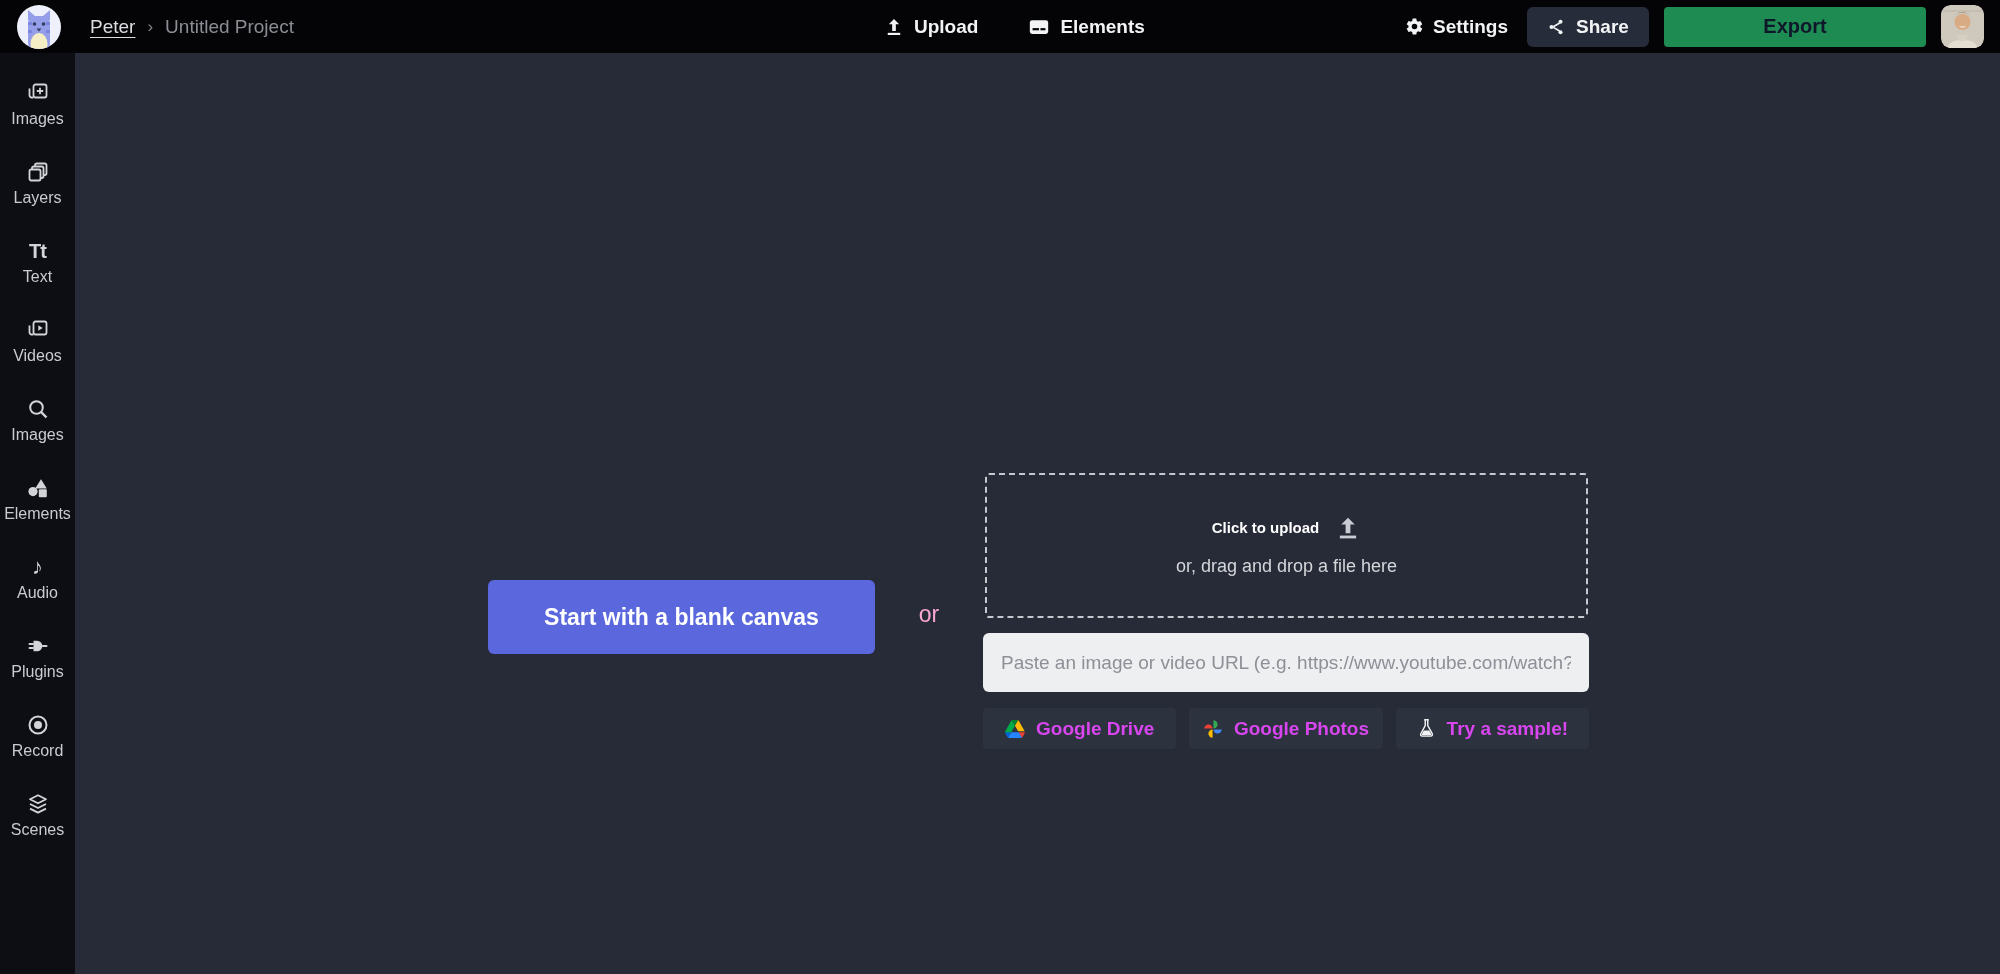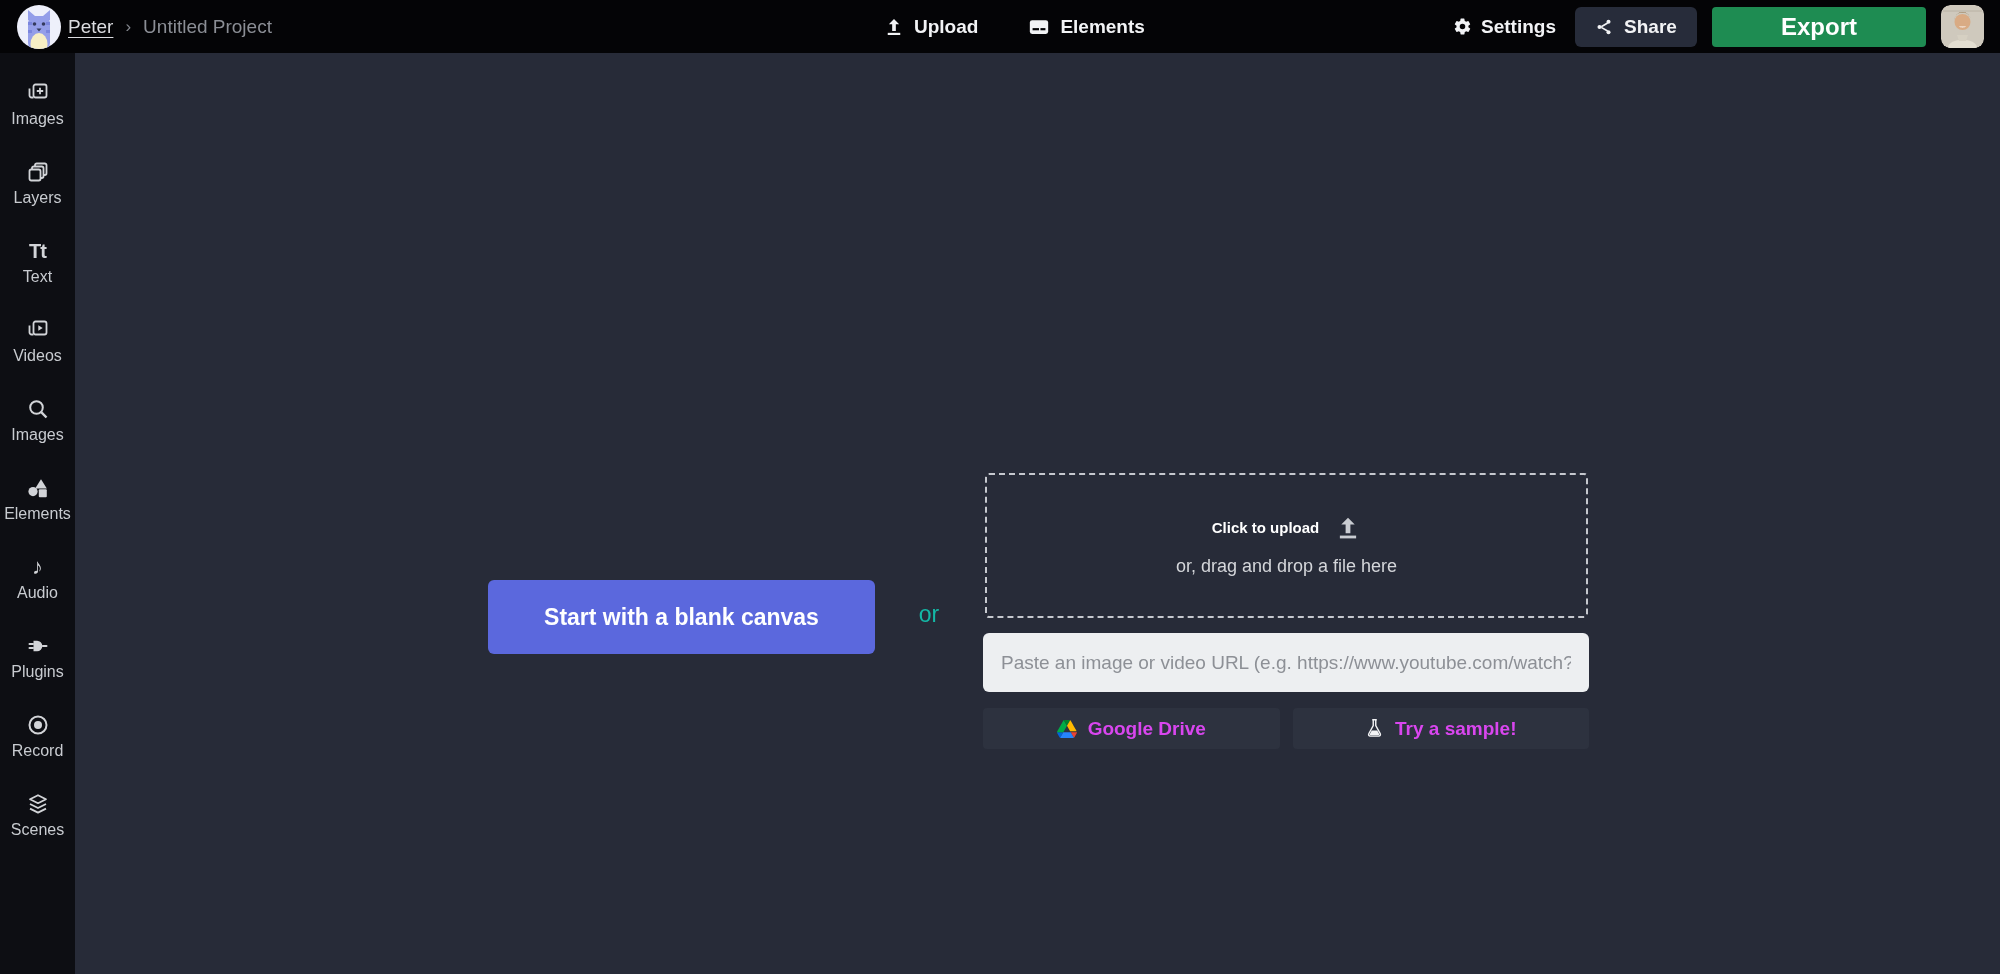--- a/index.html
+++ b/index.html
@@ -5,59 +5,59 @@
 <style>
   * { margin:0; padding:0; box-sizing:border-box; }
   html,body { width:2000px; height:974px; overflow:hidden; background:#272b38;
               font-family:"Liberation Sans","DejaVu Sans",sans-serif; }
   .page { position:relative; width:2000px; height:974px; background:#272b38; }
 
   
   .header { position:absolute; left:0; top:0; width:2000px; height:53px;
             background:#040406; display:flex; align-items:center; padding:0 16px; z-index:5; }
   .logo-wrap { width:46px; height:46px; flex:0 0 auto; cursor:pointer; }
-  .breadcrumb { display:flex; align-items:center; margin-left:6px; gap:12px; font-size:19px; }
+  .breadcrumb { display:flex; align-items:center; margin-left:28px; gap:12px; font-size:19px; }
   .crumb-user { color:#dcdde1; text-decoration:underline; text-underline-offset:4px; cursor:pointer; }
   .crumb-sep { color:#84878e; font-size:17px; }
   .crumb-project { color:#8b8e95; cursor:text; }
 
   .header-center { position:absolute; left:884px; top:0; height:53px;
                    display:flex; align-items:center; gap:50px; }
   .hbtn { display:flex; align-items:center; gap:10px; color:#f2f3f5;
           font-size:19px; font-weight:600; cursor:pointer; }
   .hbtn svg { display:block; }
 
   .header-right { margin-left:auto; display:flex; align-items:center; gap:15px; }
   .settings-btn { display:flex; align-items:center; gap:9px; color:#f2f3f5;
                   font-size:19px; font-weight:600; cursor:pointer; margin-right:4px; }
   .share-btn { width:122px; height:40px; border-radius:6px; background:#272c3a;
                display:flex; align-items:center; justify-content:center; gap:11px;
                color:#f2f3f5; font-size:19px; font-weight:600; cursor:pointer; }
-  .export-btn { width:214px; height:40px; border-radius:4px; background:#1e8c52;
-                border:none; color:#ffffff; font-size:24px; font-weight:700;
+  .export-btn { width:262px; height:40px; border-radius:4px; background:#1e8c52;
+                border:none; color:#0f172a; font-size:20px; font-weight:700;
                 display:flex; align-items:center; justify-content:center; cursor:pointer; }
   .user-avatar { width:43px; height:43px; border-radius:9px; overflow:hidden; cursor:pointer; flex:0 0 auto; }
 
   
   .sidebar { position:absolute; left:0; top:53px; width:75px; height:921px;
              background:#0d0e13; display:flex; flex-direction:column;
              align-items:center; padding-top:27px; gap:31px; z-index:4; }
   .side-item { width:75px; height:48px; display:flex; flex-direction:column;
                align-items:center; justify-content:space-between; cursor:pointer; }
   .side-item .ic { height:25px; display:flex; align-items:center; justify-content:center; color:#d2d4d8; }
   .side-item .lbl { font-size:16px; color:#c8cbd0; line-height:18px; }
   .tt-glyph { font-size:20px; font-weight:700; color:#d2d4d8; line-height:22px; letter-spacing:-1px; }
 
   
   .blank-btn { position:absolute; left:488px; top:580px; width:387px; height:74px;
                border:none; border-radius:6px; background:#5b68dd; color:#ffffff;
                font-size:23px; font-weight:700; font-family:inherit; cursor:pointer;
                display:flex; align-items:center; justify-content:center; }
   .or-label { position:absolute; left:903px; top:601px; width:52px; text-align:center;
-              font-size:23px; color:#14b8a6; }
+              font-size:23px; color:#f9a8d4; }
 
   .dropzone { position:absolute; left:985px; top:473px; width:603px; height:145px;
               border:2px dashed #c5c8ce; border-radius:4px; cursor:pointer;
               display:flex; flex-direction:column; align-items:center; justify-content:center; gap:15px; }
   .dz-title-row { display:flex; align-items:center; gap:16px; }
   .dz-title { font-size:15px; font-weight:700; color:#ffffff; }
   .dz-sub { font-size:18px; color:#d4d6da; }
 
   .url-input { position:absolute; left:983px; top:633px; width:606px; height:59px;
                border:none; border-radius:6px; background:#edeff1; padding:0 18px;
@@ -287,20 +287,29 @@
         <path d="M6.6 66.85l3.85 6.65c.8 1.4 1.95 2.5 3.3 3.3l13.75-23.8h-27.5c0 1.55.4 3.1 1.2 4.5z" fill="#0066da"></path>
         <path d="M43.65 25L29.9 1.2c-1.35.8-2.5 1.9-3.3 3.3l-25.4 44a9.06 9.06 0 0 0-1.2 4.5h27.5z" fill="#00ac47"></path>
         <path d="M73.55 76.8c1.35-.8 2.5-1.9 3.3-3.3l1.6-2.75 7.65-13.25c.8-1.4 1.2-2.95 1.2-4.5h-27.5l5.85 11.5z" fill="#ea4335"></path>
         <path d="M43.65 25l13.75-23.8c-1.35-.8-2.9-1.2-4.5-1.2h-18.5c-1.6 0-3.15.45-4.5 1.2z" fill="#00832d"></path>
         <path d="M59.8 53H27.5L13.75 76.8c1.35.8 2.9 1.2 4.5 1.2h50.8c1.6 0 3.15-.45 4.5-1.2z" fill="#2684fc"></path>
         <path d="M73.4 26.5l-12.7-22c-.8-1.4-1.95-2.5-3.3-3.3L43.65 25l13.75 23.8h27.45c0-1.55-.4-3.1-1.2-4.5z" fill="#ffba00"></path>
       </svg>
       <span>Google Drive</span>
     </button>
 
+    <button class="src-btn">
+      <svg width="20" height="20" viewBox="0 0 24 24">
+        <path d="M11.5 11.5h-10a5 5 0 0 1 10 0z" fill="#ea4335"></path>
+        <path d="M12.5 11.5v-10a5 5 0 0 1 0 10z" fill="#34a853"></path>
+        <path d="M12.5 12.5h10a5 5 0 0 1-10 0z" fill="#4285f4"></path>
+        <path d="M11.5 12.5v10a5 5 0 0 1 0-10z" fill="#fbbc04"></path>
+      </svg>
+      <span>Google Photos</span>
+    </button>
 
     <button class="src-btn">
       <svg width="19" height="21" viewBox="0 0 24 26" fill="none" stroke="#f2f3f5" stroke-width="1.8">
         <path d="M9.8 2h4.4" stroke-linecap="round"></path>
         <path d="M10.4 2.4v7l-5.6 10.2A2 2 0 0 0 6.55 22.6h10.9a2 2 0 0 0 1.75-3L13.6 9.4v-7"></path>
         <path d="M8.6 15.4h6.8l2.5 4.6a1 1 0 0 1-.9 1.5H7a1 1 0 0 1-.9-1.5z" fill="#f2f3f5" stroke="none"></path>
       </svg>
       <span>Try a sample!</span>
     </button>
   </div>

